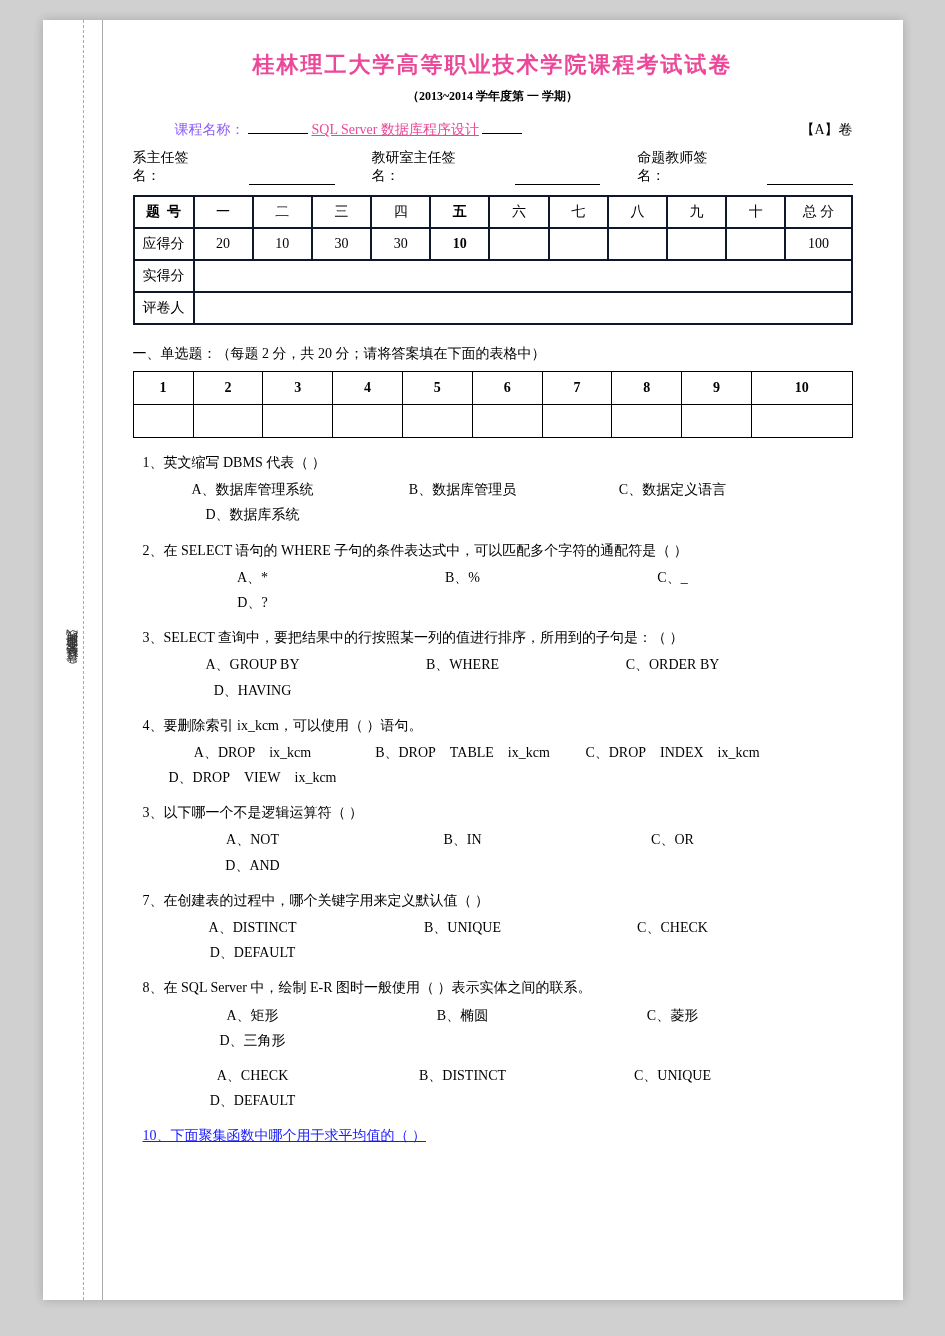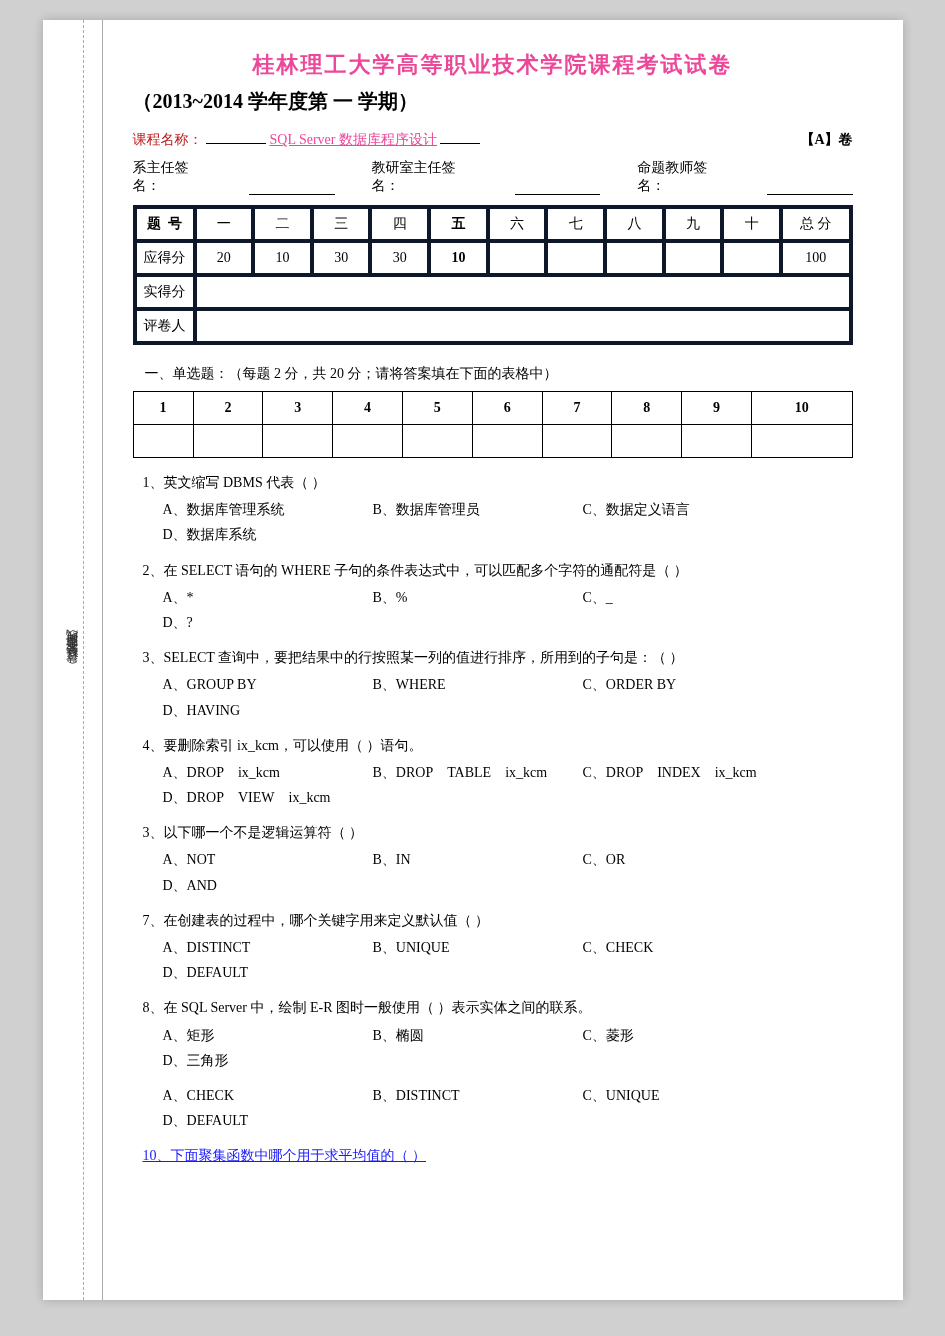--- a/index.html
+++ b/index.html
@@ -52,32 +52,33 @@
     }
     .main-title {
       text-align: center;
       font-size: 22px;
       font-weight: bold;
       color: #ec4899;
       margin-bottom: 8px;
       letter-spacing: 2px;
     }
     .sub-title {
-      font-size: 20px;
+      text-align: center;
+      font-size: 12px;
       font-weight: bold;
       margin-bottom: 16px;
     }
     .course-line {
       display: flex;
       justify-content: space-between;
       align-items: baseline;
       margin-bottom: 10px;
       font-size: 14px;
     }
-    .course-label { color: #b91c1c; }
+    .course-label { color: #8b5cf6; margin-left: 42px; }
     .course-value {
       text-decoration: underline;
       color: #ec4899;
     }
     .exam-type {
       font-size: 14px;
       font-weight: bold;
     }
     .sign-line {
       display: flex;
@@ -86,21 +87,21 @@
       font-size: 14px;
     }
     
     .score-table {
       width: 100%;
       border-collapse: collapse;
       margin-bottom: 20px;
       font-size: 14px;
     }
     .score-table td, .score-table th {
-      border: 4px solid #0f172a;
+      border: 2px solid #0f172a;
       text-align: center;
       padding: 6px 0;
       min-width: 30px;
     }
     .score-table td:first-child {
       text-align: center;
       width: 60px;
     }
     
     .answer-table {
@@ -117,21 +118,21 @@
     }
     .answer-table td:first-child {
       width: 60px;
     }
     .answer-row td {
       height: 28px;
     }
     
     .section-heading {
       font-size: 14px;
-      margin: 14px 0 8px 12px;
+      margin: 14px 0 8px 0;
       color: #000;
     }
     
     .question {
       margin-bottom: 10px;
       line-height: 1.8;
       color: #000;
     }
     .question-text {
       display: block;
@@ -139,22 +140,23 @@
       margin-left: 10px;
     }
     .options {
       display: flex;
       flex-wrap: wrap;
       gap: 0 30px;
       padding-left: 30px;
     }
     .option {
       min-width: 180px;
-    }
-    .bold { font-weight: bold; }
+      text-align: center;
+    }
+    .bold { font-weight: normal; }
   </style>
 </head>
 <body>
 
 <div class="page-wrapper">
 
   <div class="binding-strip">
     <span class="binding-text">装订线（答案不能超出此线）</span>
   </div>
   <div class="binding-dashed-line"></div>

